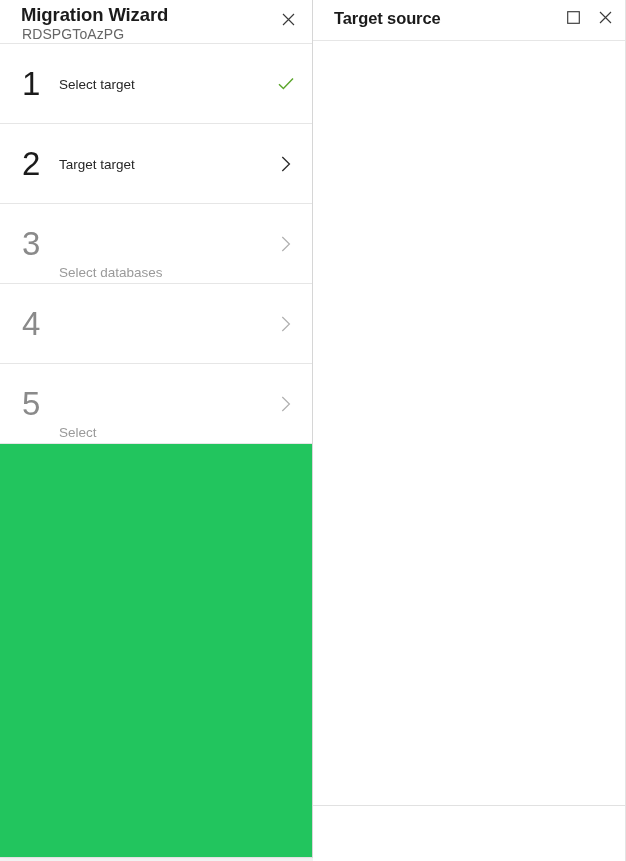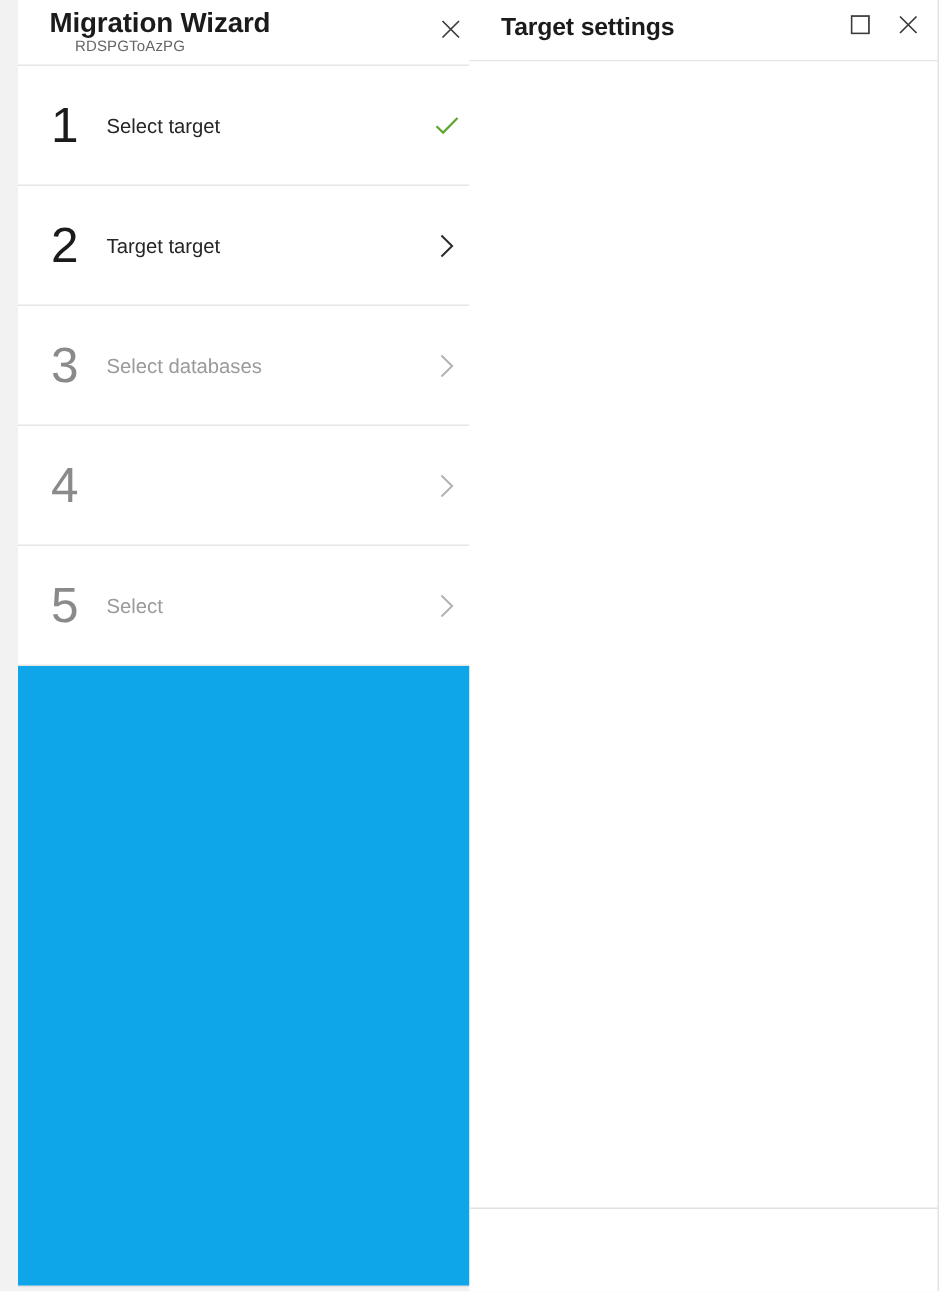--- a/index.html
+++ b/index.html
@@ -14,24 +14,24 @@
     position: relative;
     width: 626px;
     height: 861px;
     background: #f2f2f2;
     overflow: hidden;
   }
 
   
   .wizard-panel {
     position: absolute;
-    left: 12px; top: 0;
+    left: 0; top: 0;
     width: 313px;
     height: 858px;
-    background: #0ea5e9;
+    background: #22c55e;
     border-right: 1px solid #d6d6d6;
     border-bottom: 1px solid #e1e1e1;
     box-shadow: 2px 0 4px -2px rgba(0,0,0,0.10);
   }
   .wizard-header {
     position: relative;
     height: 44px;
     border-bottom: 1px solid #e6e6e6;
     background: #fff;
   }
@@ -40,25 +40,24 @@
     left: 21px; top: 4px;
     font-size: 18.5px;
     font-weight: 600;
     color: #1b1b1b;
     letter-spacing: -0.1px;
     white-space: nowrap;
   }
   .wizard-subtitle {
     position: absolute;
     left: 22px; top: 26px;
-    font-size: 10px;
+    font-size: 14px;
     color: #666666;
     letter-spacing: 0.1px;
     white-space: nowrap;
-    margin-left: 16px;
   }
   .wizard-close {
     position: absolute;
     right: 10px; top: 5px;
     width: 28px; height: 28px;
     display: flex; align-items: center; justify-content: center;
     cursor: pointer;
   }
   .wizard-close svg { display: block; }
 
@@ -87,21 +86,21 @@
   .step-label {
     position: absolute;
     left: 59px;
     top: 50%;
     transform: translateY(-50%);
     font-size: 13.5px;
     color: #262626;
     white-space: nowrap;
   }
   .step-row.disabled .step-num { color: #8a8a8a; }
-  .step-row.disabled .step-label { color: #9a9a9a; }
+  .step-row.disabled .step-label { color: #9a9a9a; margin-top: 28px; }
   .step-end {
     position: absolute;
     right: 18px;
     top: 50%;
     transform: translateY(-50%);
     width: 16px; height: 16px;
     display: flex; align-items: center; justify-content: center;
   }
 
   
@@ -229,21 +228,21 @@
           </svg>
         </div>
       </div>
 
     </div>
   </div>
 
   <div class="details-panel">
 
     <div class="details-header">
-      <div class="details-title">Target settings</div>
+      <div class="details-title">Target source</div>
 
       <div class="hdr-btn hdr-maximize">
         <span>
           <svg width="13" height="13" viewBox="0 0 13 13" aria-hidden="true">
             <rect x="0.7" y="0.7" width="11.6" height="11.6" stroke="#3b3b3b" stroke-width="1.15" fill="none"></rect>
           </svg>
         </span>
       </div>
 
       <div class="hdr-btn hdr-close">

